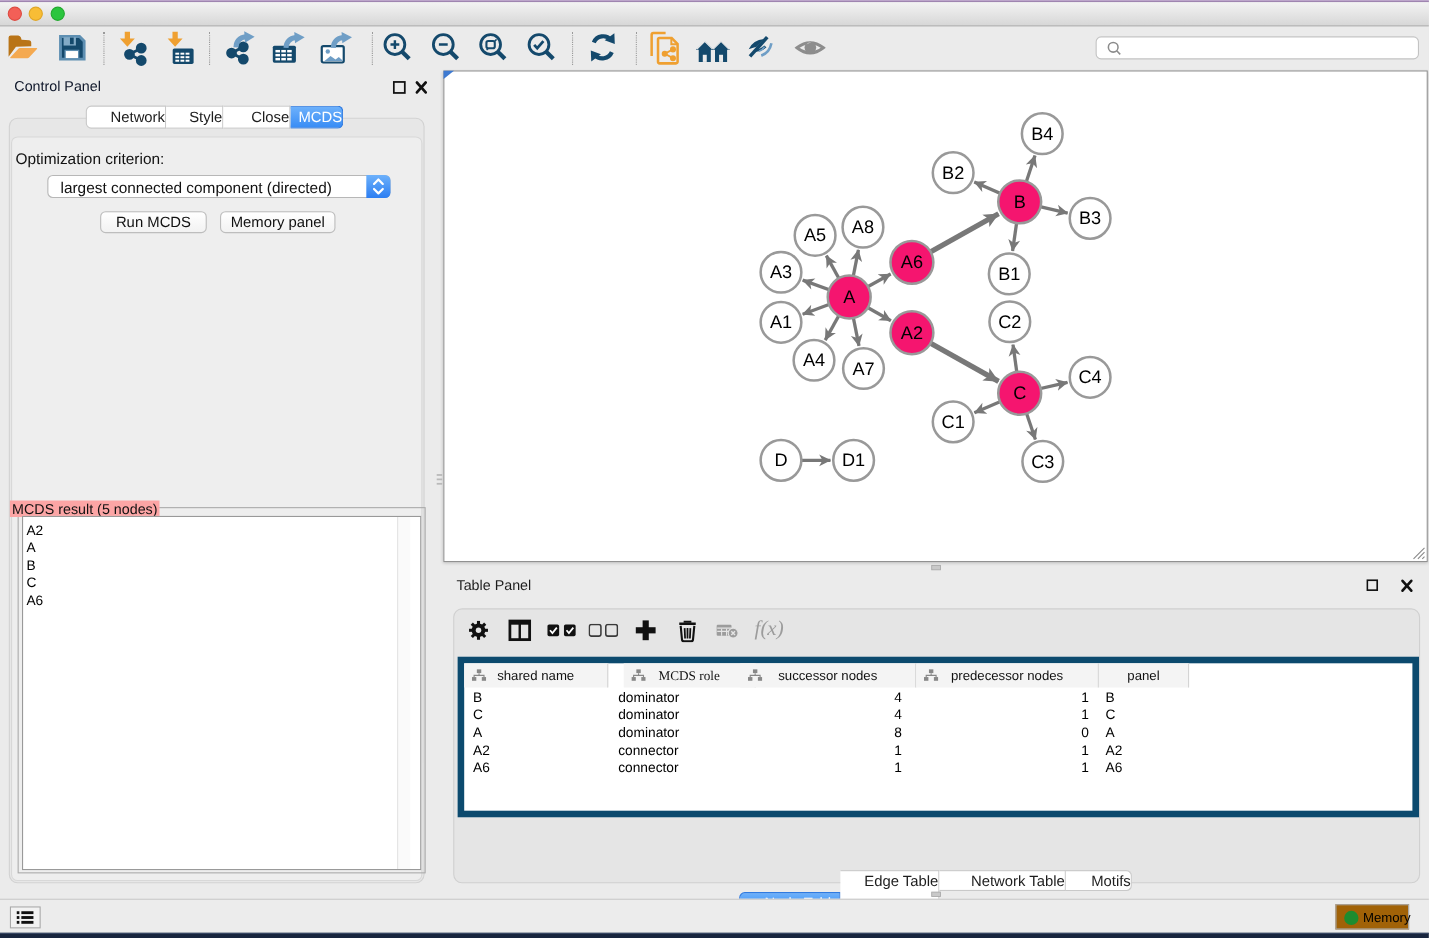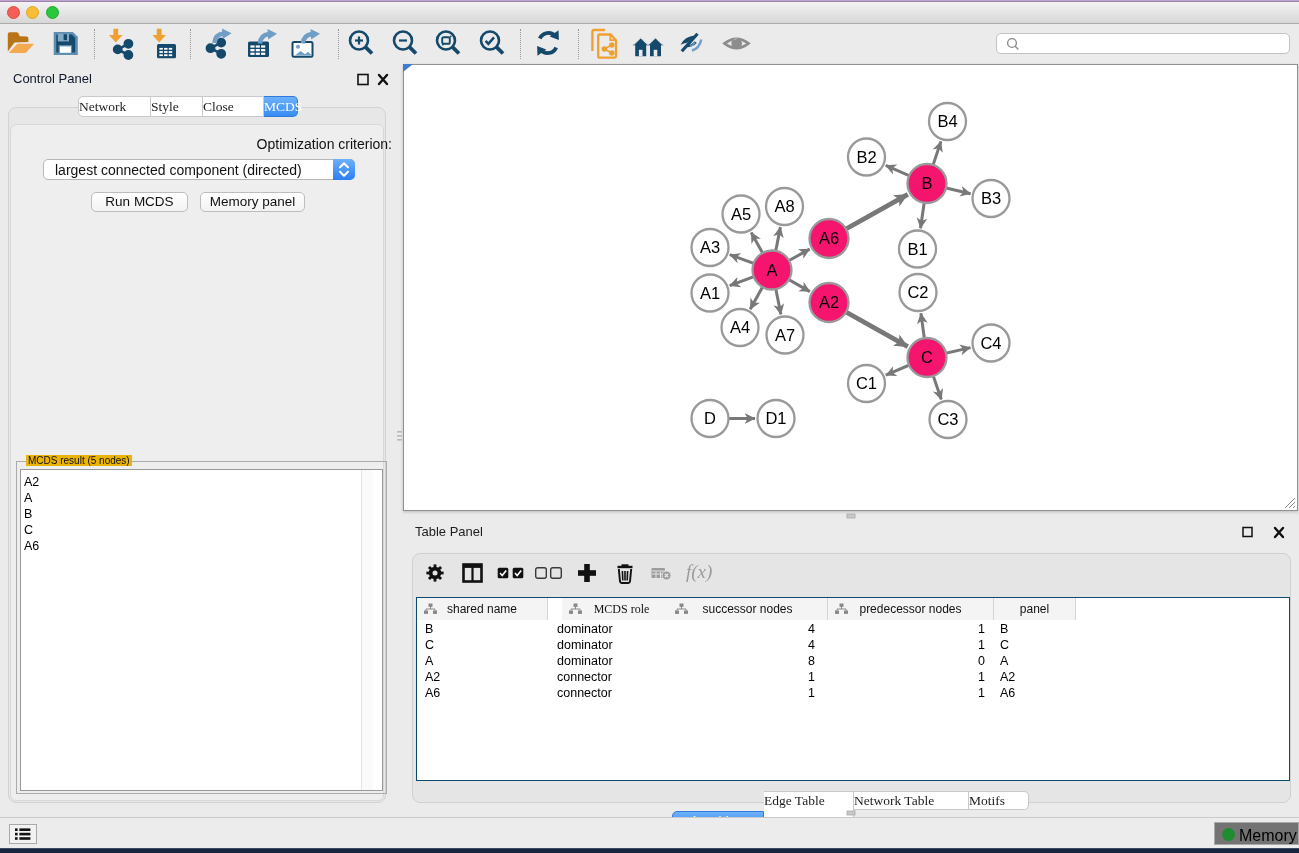--- a/index.html
+++ b/index.html
@@ -12,48 +12,48 @@
 .tl { position:absolute; border-radius:50%; width:12px; height:12px; top:6px; }
 
 #toolbar { left:0; top:25px; width:1299px; height:37px; background:#ebebeb; }
 .sep { position:absolute; top:4px; height:30px; width:0; border-left:1px dotted #9a9a9a; }
 #searchbox { position:absolute; left:996px; top:8px; width:294px; height:21px; background:#fff; border:1px solid #c3c3c3; border-radius:5px; }
 
 #cp-title { left:13px; top:71px; font-size:13px; color:#0f172a; }
 #cp-box { left:8px; top:107px; width:378px; height:696px; background:#e7e7e7; border:1px solid #d2d2d2; border-radius:8px; }
 #cp-inner { left:10px; top:124px; width:374px; height:677px; background:#eeeeee; border:1px solid #d8d8d8; border-radius:6px; }
 .tabs { position:absolute; display:flex; font-size:13.5px; }
-.tab { background:#fff; border:1px solid #c9c9c9; border-left:none; color:#1d1d1d; text-align:left; line-height:19px; height:21px;font-family:Liberation Serif, serif; }
+.tab { background:#fff; border:1px solid #c9c9c9; border-left:none; color:#1d1d1d; text-align:right; line-height:19px; height:21px; }
 .tab.first { border-left:1px solid #c9c9c9; border-radius:5px 0 0 5px; }
 .tab.last { border-radius:0 5px 5px 0; }
 .tab.sel { background:linear-gradient(#6db1fb,#388cf5); border-color:#2f7ae0; color:#fff; }
-#opt-label { left:14px; top:136px; width:378px; text-align:right; font-size:14px; color:#111; }
+#opt-label { left:14px; top:136px; width:378px; text-align:left; font-size:14px; color:#111; }
 #dropdown { left:43px; top:159px; width:312px; height:21px; background:#fff; border:1px solid #b7b7b7; border-radius:5px; font-size:14px; line-height:20px; padding-left:11px; color:#111; }
 #dd-btn { position:absolute; right:-1px; top:-1px; width:22px; height:21px; border-radius:0 5px 5px 0; background:linear-gradient(#6db1fb,#2c7ef2); }
 .btn { position:absolute; background:linear-gradient(#ffffff,#f2f2f2); border:1px solid #bdbdbd; border-radius:5px; font-size:13.5px; text-align:center; color:#111; }
 #fieldset { left:16px; top:461px; width:371px; height:333px; border:1px solid #ababab; }
-#fs-label { left:26px; top:455px; font-size:10px; color:#111; background:#eab308; padding:0 2px; }
+#fs-label { left:9px; top:455px; font-size:13px; color:#111; background:#fca5a5; padding:0 2px; }
 #mcds-list { left:20px; top:469px; width:363px; height:322px; background:#fff; border:1px solid #999; font-size:12.5px; padding-top:4px; }
 #mcds-list div { padding-left:3px; height:16px; line-height:16px; }
 #mcds-sb { left:361px; top:470px; width:12px; height:320px; background:#fafafa; border-left:1px solid #e3e3e3; }
 
 #netwin { left:403px; top:64px; width:895px; height:447px; background:#fff; border:1px solid #919191; box-shadow:0 1px 3px rgba(0,0,0,.2); }
 #nw-titlebar { position:absolute; left:0; top:0; right:0; height:21px; background:linear-gradient(#f0f0f0,#d8d8d8); border-bottom:1px solid #b4b4b4; }
 #nw-titlebar .title { position:absolute; left:0; right:0; top:2.5px; text-align:center; font-size:14px; color:#333; }
 
 #tp-title { left:415px; top:524px; font-size:13px; color:#1d1d1d; }
 #tp-box { left:412px; top:553px; width:879px; height:250px; background:#e5e5e5; border:1px solid #d0d0d0; border-radius:8px; }
-#tablearea { left:416px; top:597px; width:874px; height:184px; background:#fff; border:1px solid #0c4a6e; }
+#tablearea { left:416px; top:597px; width:874px; height:146px; background:#fff; border:6px solid #0c4a6e; }
 .th { position:absolute; top:0; height:22px; background:#f4f4f4; border-right:1px solid #d4d4d4; font-size:12px; color:#111; text-align:center; line-height:22px; }
 .trow { position:absolute; height:16px; font-size:12.5px; color:#000; line-height:16px; }
 
 
 #statusbar { left:0; top:817px; width:1299px; height:31px; background:#ececec; border-top:1px solid #c9c9c9; }
 #bstrip { left:0; top:848px; width:1299px; height:5px; background:#18253e; border-top:1px solid #3a4a66; }
-#memx { left:1214px; top:822px; width:85px; height:23px; background:#737373; border:1px solid #a9a9a9; font-size:16px; color:#000; }
+#memx { left:1214px; top:822px; width:67px; height:23px; background:#a16207; border:1px solid #a9a9a9; font-size:12px; color:#000; }
 #listbtn { left:9px; top:824px; width:28px; height:20px; background:#f2f2f2; border:1px solid #a9a9a9; }
 text { font-family:"Liberation Sans", sans-serif; }
 </style></head>
 <body>
 <div class="abs" id="topstrip"></div>
 <div class="abs" id="titlebar">
   <div class="tl" style="left:7px;top:4px;width:13px;height:13px;background:#f35f57;border:1px solid #dd4b42;"></div>
   <div class="tl" style="left:26px;top:4px;width:13px;height:13px;background:#f8bd35;border:1px solid #e0a626;"></div>
   <div class="tl" style="left:46px;top:4px;width:13px;height:13px;background:#2bc53e;border:1px solid #22a92f;"></div>
 </div>
@@ -172,21 +172,21 @@
 <svg class="abs" style="left:357px;top:73px" width="34" height="13" viewBox="0 0 34 13">
     <rect x="1" y="1.5" width="10" height="10" fill="none" stroke="#111" stroke-width="1.6"></rect>
     <path d="M22 2 L30 11 M30 2 L22 11" stroke="#111" stroke-width="2.4" stroke-linecap="round"></path>
   </svg>
 <div class="abs" id="cp-box"></div>
 <div class="abs" id="cp-inner"></div>
 <div class="tabs" style="left:78px;top:96px;">
   <div class="tab first" style="width:73px;">Network</div>
   <div class="tab" style="width:52px;">Style</div>
   <div class="tab" style="width:61px;">Close</div>
-  <div class="tab last sel" style="width:34px;">MCDS</div>
+  <div class="tab last sel" style="width:48px;">MCDS</div>
 </div>
 <div class="abs" id="opt-label">Optimization criterion:</div>
 <div class="abs" id="dropdown">largest connected component (directed)
   <div id="dd-btn"><svg width="22" height="21" viewBox="0 0 22 21">
         <path d="M7 8.2 L11 4.2 L15 8.2" fill="none" stroke="#fff" stroke-width="2" stroke-linecap="round" stroke-linejoin="round"></path>
         <path d="M7 12.8 L11 16.8 L15 12.8" fill="none" stroke="#fff" stroke-width="2" stroke-linecap="round" stroke-linejoin="round"></path>
       </svg></div>
 </div>
 <div class="btn" style="left:91px;top:192px;width:97px;height:20px;line-height:18px;">Run MCDS</div>
 <div class="btn" style="left:200px;top:192px;width:105px;height:20px;line-height:18px;">Memory panel</div>

